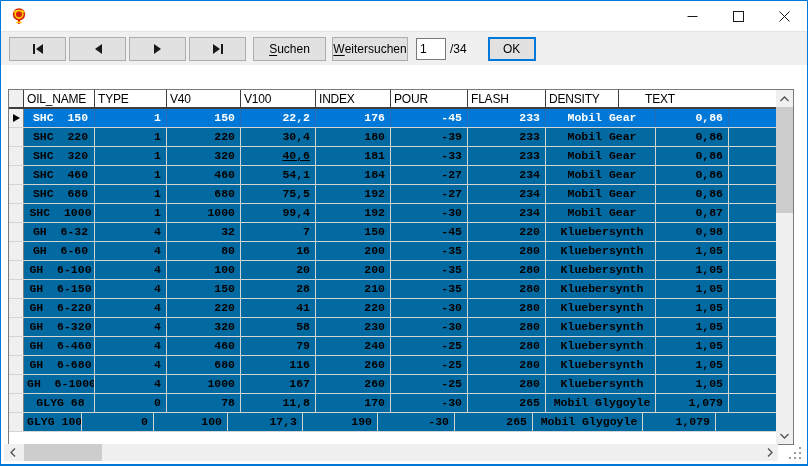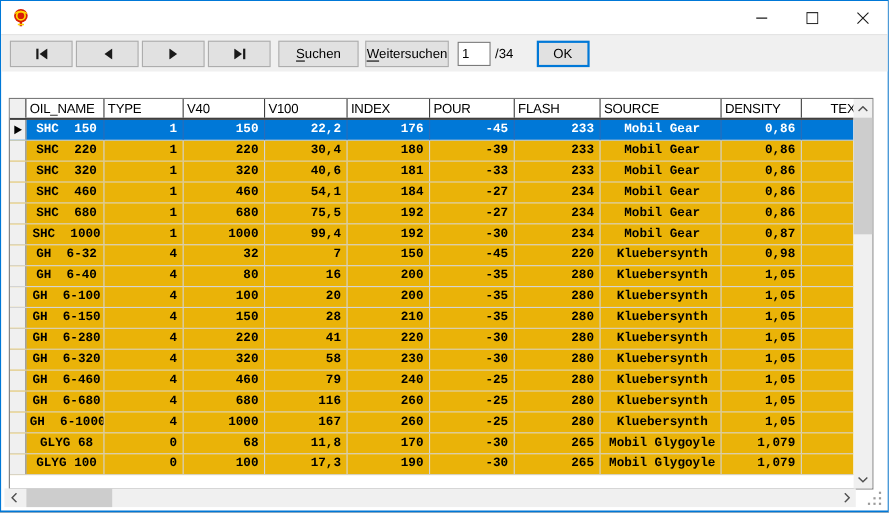--- a/index.html
+++ b/index.html
@@ -45,21 +45,21 @@
   .grid-header { height:19px; display:flex; margin-right:17px;
                  border-bottom:2px solid #3f3f3f; background:#fff;
                  font-size:12px; color:#000; letter-spacing:-0.2px; }
   .h-sel { width:15px; background:#f0f0f0; border-right:1px solid #3f3f3f; flex:none; }
   .h-cell { border-right:1px solid #3f3f3f; padding:2px 0 0 3px; overflow:hidden; white-space:nowrap; flex:none; }
   .h-cell:last-child { border-right:none; flex:1; }
 
   .grid-body { margin-right:17px; overflow:hidden;
                font-family:"Liberation Mono","DejaVu Sans Mono",monospace;
                font-size:11.5px; font-weight:bold; color:#000; }
-  .row { height:19px; display:flex; border-bottom:1px solid #d4d4d4; background:#eab308; }
+  .row { height:19px; display:flex; border-bottom:1px solid #d4d4d4; background:#0369a1; }
   .sel-cell { width:15px; flex:none; background:#f0f0f0; border-right:1px solid #808080;
               display:flex; align-items:center; justify-content:center; }
   .cur-arrow { width:0; height:0; border-left:7px solid #000;
                border-top:4px solid transparent; border-bottom:4px solid transparent; }
   .cell { flex:none; border-right:1px solid #d4d4d4; line-height:17px;
           white-space:pre; overflow:hidden; }
   .cell.left  { padding-left:3px; text-align:center; }
   .cell.right { padding-right:5px; text-align:right; }
   .cell:last-child { flex:1; border-right:none; }
   .row.selected { background:#0078d7; }
@@ -151,21 +151,20 @@
   <div class="grid">
     <div class="grid-header" id="grid-header">
       <div class="h-sel"></div>
     <div class="h-cell" style="width: 71px;">OIL_NAME</div>
         <div class="h-cell" style="width: 72px;">TYPE</div>
         <div class="h-cell" style="width: 74px;">V40</div>
         <div class="h-cell" style="width: 75px;">V100</div>
         <div class="h-cell" style="width: 75px;">INDEX</div>
         <div class="h-cell" style="width: 77px;">POUR</div>
         <div class="h-cell" style="width: 78px;">FLASH</div>
-        <div class="h-cell" style="width: 110px;">SOURCE</div>
         <div class="h-cell" style="width: 73px;">DENSITY</div>
         <div class="h-cell" style="width: 46px; margin-left: 23px;">TEXT</div>
       </div>
     <div class="grid-body" id="grid-body">
         <div class="row selected">
           <div class="sel-cell">
             <div class="cur-arrow"></div>
           </div>
           <div class="cell left" style="width: 71px;">SHC  150</div>
           <div class="cell right" style="width: 72px;">1</div>
@@ -189,21 +188,21 @@
           <div class="cell right" style="width: 78px;">233</div>
           <div class="cell left" style="width: 110px;">Mobil Gear</div>
           <div class="cell right" style="width: 73px;">0,86</div>
           <div class="cell left" style="width: 46px;"></div>
         </div>
         <div class="row">
           <div class="sel-cell"></div>
           <div class="cell left" style="width: 71px;">SHC  320</div>
           <div class="cell right" style="width: 72px;">1</div>
           <div class="cell right" style="width: 74px;">320</div>
-          <div class="cell right" style="width: 75px;">40,6</div>
+          <div class="cell right" style="width: 75px; text-decoration: underline;">40,6</div>
           <div class="cell right" style="width: 75px;">181</div>
           <div class="cell right" style="width: 77px;">-33</div>
           <div class="cell right" style="width: 78px;">233</div>
           <div class="cell left" style="width: 110px;">Mobil Gear</div>
           <div class="cell right" style="width: 73px;">0,86</div>
           <div class="cell left" style="width: 46px;"></div>
         </div>
         <div class="row">
           <div class="sel-cell"></div>
           <div class="cell left" style="width: 71px;">SHC  460</div>
@@ -251,21 +250,21 @@
           <div class="cell right" style="width: 75px;">7</div>
           <div class="cell right" style="width: 75px;">150</div>
           <div class="cell right" style="width: 77px;">-45</div>
           <div class="cell right" style="width: 78px;">220</div>
           <div class="cell left" style="width: 110px;">Kluebersynth</div>
           <div class="cell right" style="width: 73px;">0,98</div>
           <div class="cell left" style="width: 46px;"></div>
         </div>
         <div class="row">
           <div class="sel-cell"></div>
-          <div class="cell left" style="width: 71px;">GH  6-40</div>
+          <div class="cell left" style="width: 71px;">GH  6-60</div>
           <div class="cell right" style="width: 72px;">4</div>
           <div class="cell right" style="width: 74px;">80</div>
           <div class="cell right" style="width: 75px;">16</div>
           <div class="cell right" style="width: 75px;">200</div>
           <div class="cell right" style="width: 77px;">-35</div>
           <div class="cell right" style="width: 78px;">280</div>
           <div class="cell left" style="width: 110px;">Kluebersynth</div>
           <div class="cell right" style="width: 73px;">1,05</div>
           <div class="cell left" style="width: 46px;"></div>
         </div>
@@ -290,21 +289,21 @@
           <div class="cell right" style="width: 75px;">28</div>
           <div class="cell right" style="width: 75px;">210</div>
           <div class="cell right" style="width: 77px;">-35</div>
           <div class="cell right" style="width: 78px;">280</div>
           <div class="cell left" style="width: 110px;">Kluebersynth</div>
           <div class="cell right" style="width: 73px;">1,05</div>
           <div class="cell left" style="width: 46px;"></div>
         </div>
         <div class="row">
           <div class="sel-cell"></div>
-          <div class="cell left" style="width: 71px;">GH  6-280</div>
+          <div class="cell left" style="width: 71px;">GH  6-220</div>
           <div class="cell right" style="width: 72px;">4</div>
           <div class="cell right" style="width: 74px;">220</div>
           <div class="cell right" style="width: 75px;">41</div>
           <div class="cell right" style="width: 75px;">220</div>
           <div class="cell right" style="width: 77px;">-30</div>
           <div class="cell right" style="width: 78px;">280</div>
           <div class="cell left" style="width: 110px;">Kluebersynth</div>
           <div class="cell right" style="width: 73px;">1,05</div>
           <div class="cell left" style="width: 46px;"></div>
         </div>
@@ -357,32 +356,32 @@
           <div class="cell right" style="width: 77px;">-25</div>
           <div class="cell right" style="width: 78px;">280</div>
           <div class="cell left" style="width: 110px;">Kluebersynth</div>
           <div class="cell right" style="width: 73px;">1,05</div>
           <div class="cell left" style="width: 46px;"></div>
         </div>
         <div class="row">
           <div class="sel-cell"></div>
           <div class="cell left" style="width: 71px;">GLYG 68</div>
           <div class="cell right" style="width: 72px;">0</div>
-          <div class="cell right" style="width: 74px;">68</div>
+          <div class="cell right" style="width: 74px;">78</div>
           <div class="cell right" style="width: 75px;">11,8</div>
           <div class="cell right" style="width: 75px;">170</div>
           <div class="cell right" style="width: 77px;">-30</div>
           <div class="cell right" style="width: 78px;">265</div>
           <div class="cell left" style="width: 110px;">Mobil Glygoyle</div>
           <div class="cell right" style="width: 73px;">1,079</div>
           <div class="cell left" style="width: 46px;"></div>
         </div>
         <div class="row">
           <div class="sel-cell"></div>
-          <div class="cell left" style="width: 71px;">GLYG 100</div>
+          <div class="cell left" style="width: 58px;">GLYG 100</div>
           <div class="cell right" style="width: 72px;">0</div>
           <div class="cell right" style="width: 74px;">100</div>
           <div class="cell right" style="width: 75px;">17,3</div>
           <div class="cell right" style="width: 75px;">190</div>
           <div class="cell right" style="width: 77px;">-30</div>
           <div class="cell right" style="width: 78px;">265</div>
           <div class="cell left" style="width: 110px;">Mobil Glygoyle</div>
           <div class="cell right" style="width: 73px;">1,079</div>
           <div class="cell left" style="width: 46px;"></div>
         </div>

